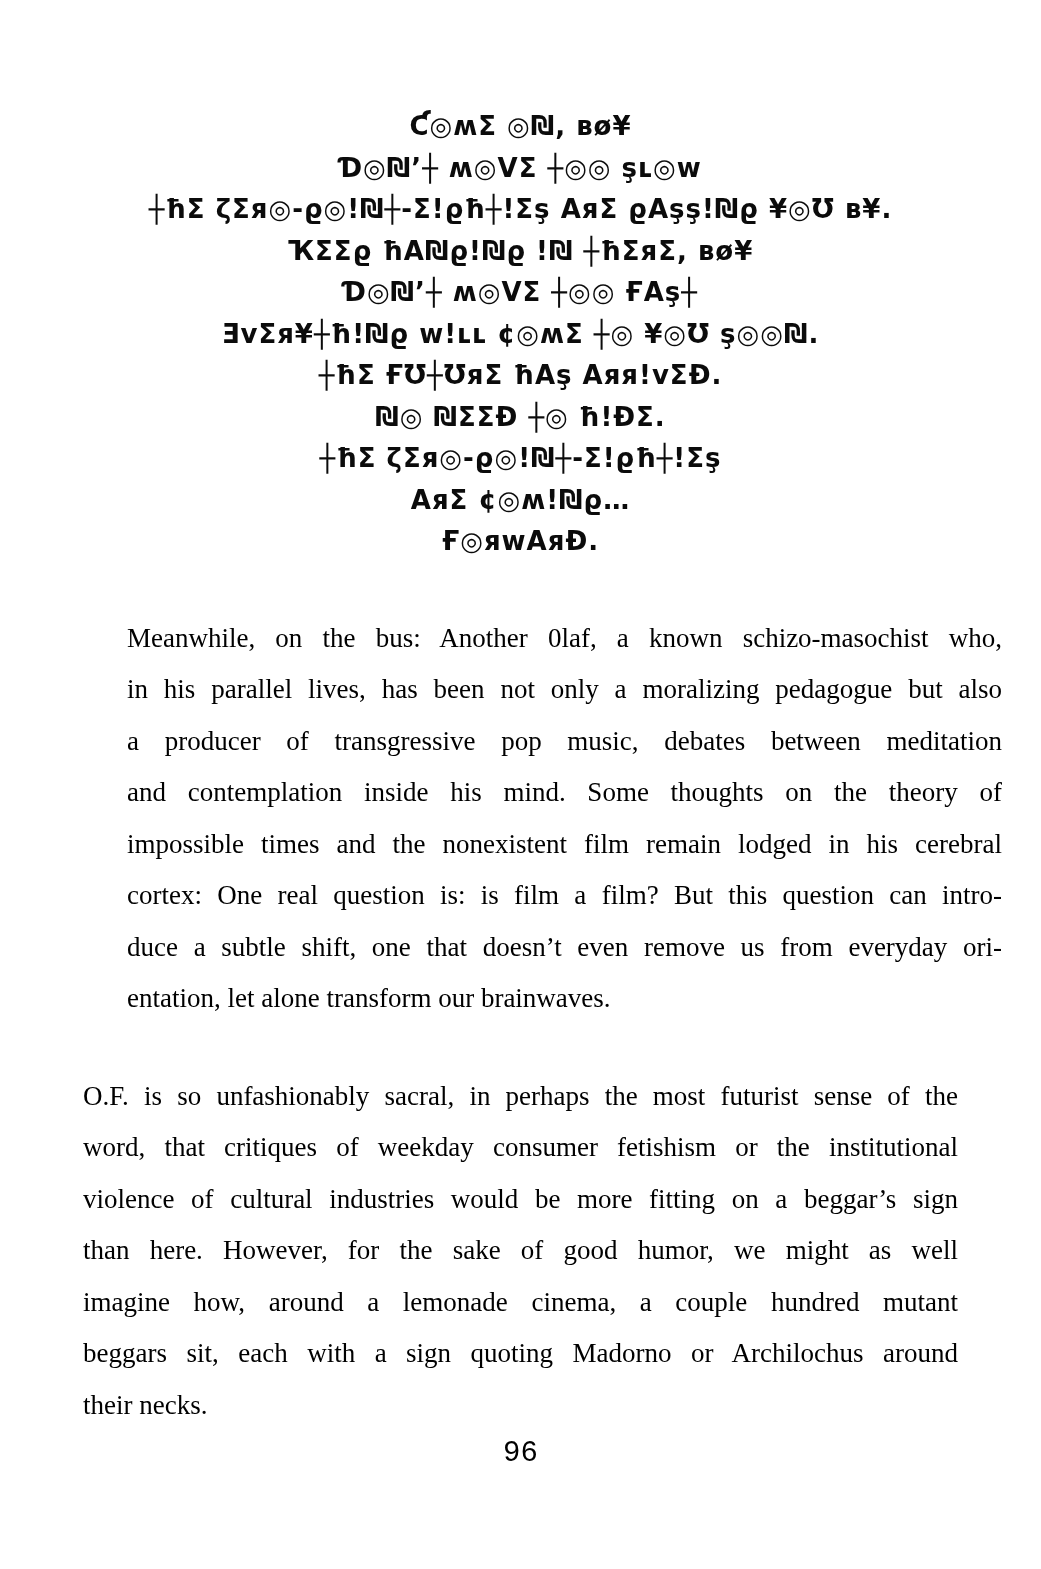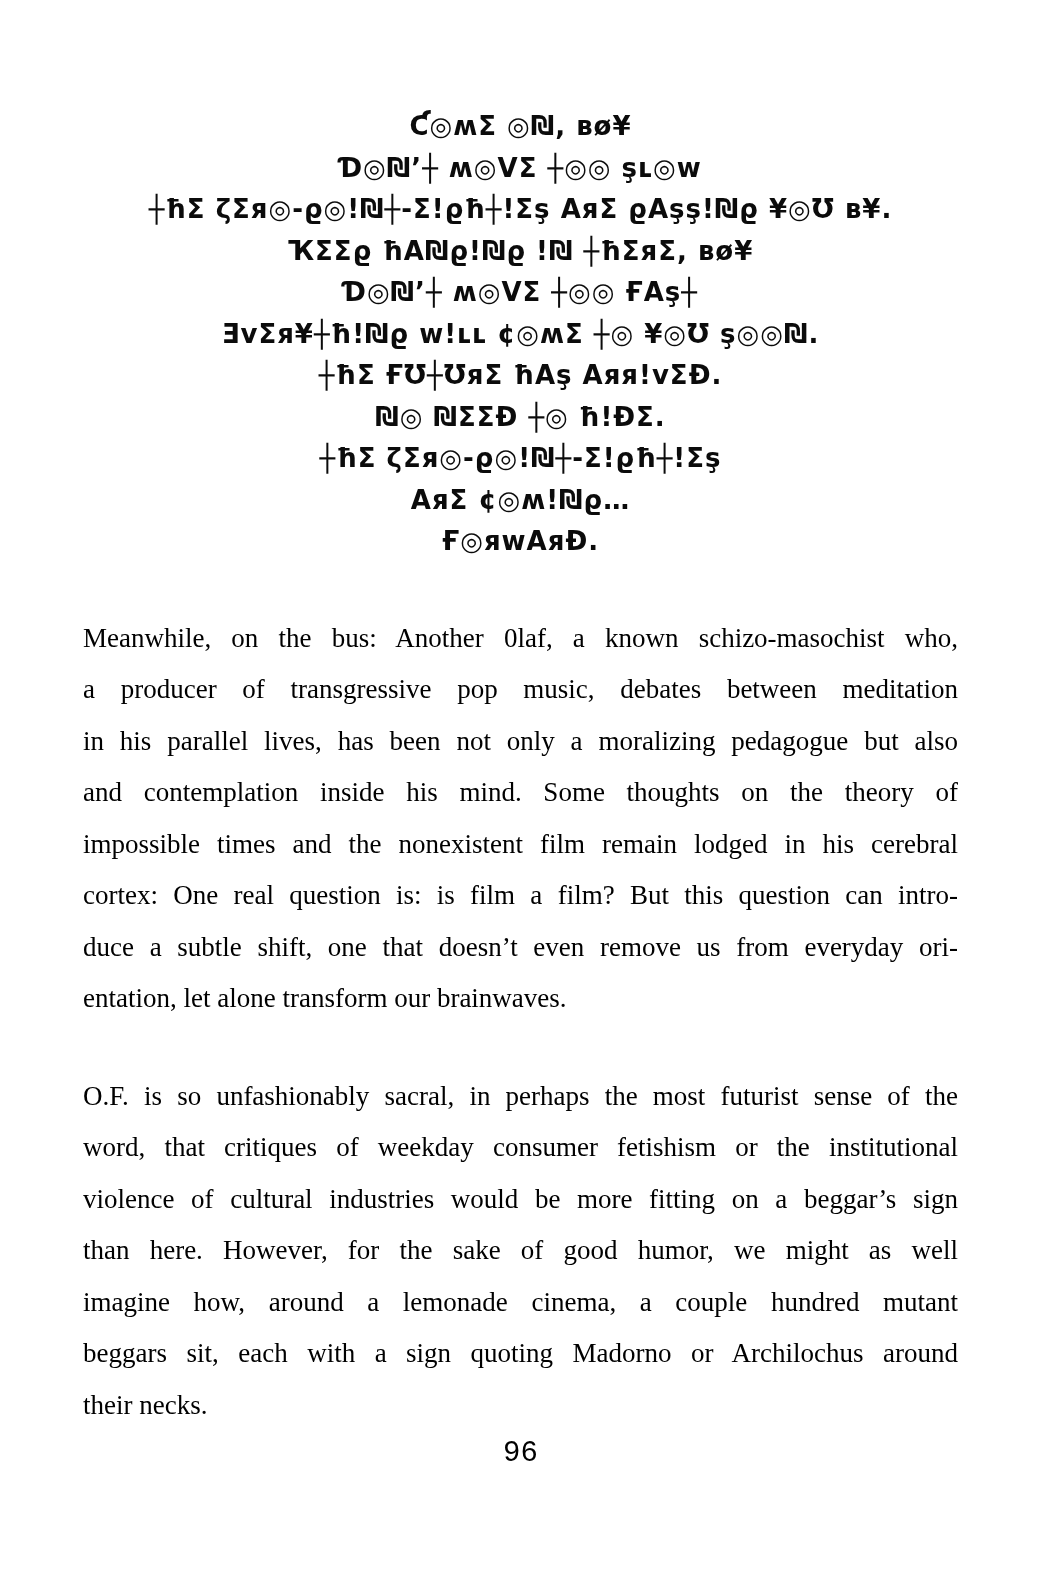--- a/index.html
+++ b/index.html
@@ -35,21 +35,21 @@
     text-align: center;
   }
   
   .para {
     width: 875px;
     font-family: "Liberation Serif", "DejaVu Serif", serif;
     font-size: 27px;
     line-height: 51.5px;
     color: #000000;
   }
-  .para-1 { margin-top: 50px; }
+  .para-1 { margin-top: 50px; margin-left: 44px; }
   .para-2 { margin-top: 46px; }
   .para .jline {
     height: 51.5px;
     text-align: justify;
     text-align-last: justify;
     overflow: hidden;
   }
   .para .jline.last {
     text-align: center;
     text-align-last: left;
@@ -77,22 +77,22 @@
       <div class="pline">ƎvƩя¥┼ħ!₪ϱ w!ʟʟ ¢◎ʍƩ ┼◎ ¥◎Ʊ ş◎◎₪.</div>
       <div class="pline">┼ħƩ ҒƱ┼ƱяƩ ħAş Aяя!vƩĐ.</div>
       <div class="pline">₪◎ ₪ƩƩĐ ┼◎ ħ!ĐƩ.</div>
       <div class="pline">┼ħƩ ζƩя◎-ϱ◎!₪┼-Ʃ!ϱħ┼!Ʃş</div>
       <div class="pline">AяƩ ¢◎ʍ!₪ϱ…</div>
       <div class="pline last">Ғ◎яwAяĐ.</div>
     </div>
 
   <div class="para para-1">
       <div class="jline">Meanwhile, on the bus: Another 0laf, a known schizo-masochist who,</div>
+      <div class="jline">in his parallel lives, has been not only a moralizing pedagogue but also</div>
       <div class="jline">a producer of transgressive pop music, debates between meditation</div>
-      <div class="jline">in his parallel lives, has been not only a moralizing pedagogue but also</div>
       <div class="jline">and contemplation inside his mind. Some thoughts on the theory of</div>
       <div class="jline">impossible times and the nonexistent film remain lodged in his cerebral</div>
       <div class="jline">cortex: One real question is: is film a film? But this question can intro-</div>
       <div class="jline">duce a subtle shift, one that doesn’t even remove us from everyday ori-</div>
       <div class="jline last">entation, let alone transform our brainwaves.</div>
     </div>
 
   <div class="para para-2">
       <div class="jline">O.F. is so unfashionably sacral, in perhaps the most futurist sense of the</div>
       <div class="jline">word, that critiques of weekday consumer fetishism or the institutional</div>

